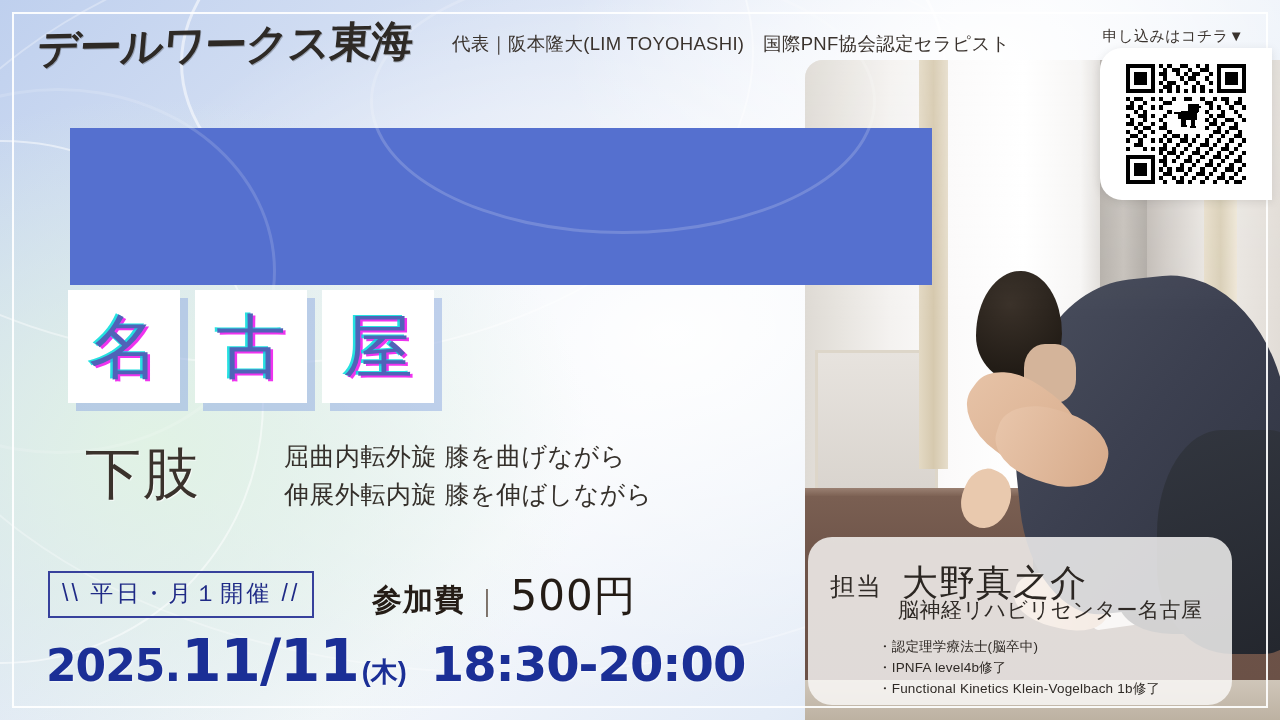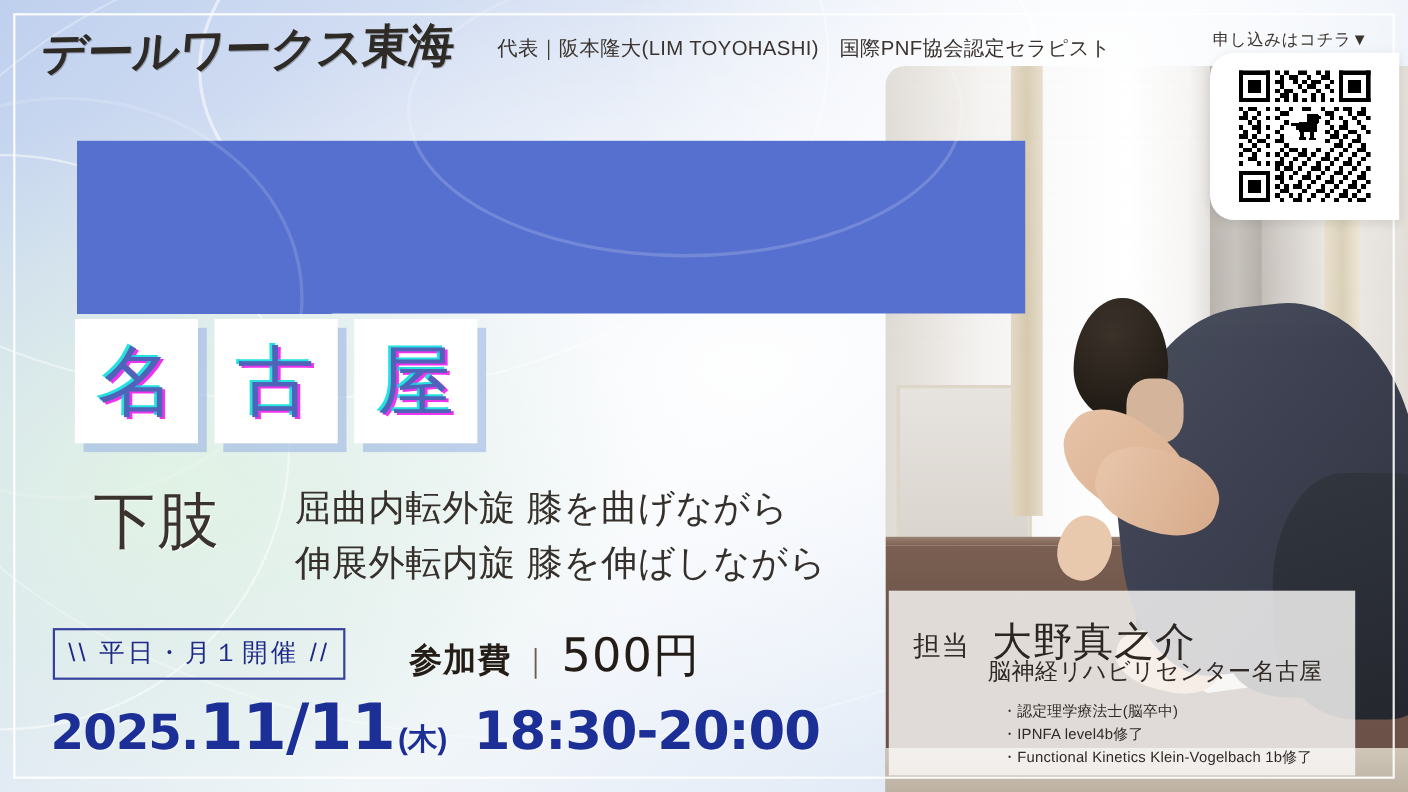--- a/index.html
+++ b/index.html
@@ -295,23 +295,23 @@
     position: absolute;
     left: 85px; top: 437px;
     font-size: 56px;
     color: #3a322c;
     letter-spacing: 2px;
     z-index: 7;
     text-shadow: 1px 1px 1px rgba(255,255,255,0.8);
   }
   .limb-lines {
     position: absolute;
-    left: 268px; top: 437px;
+    left: 284px; top: 437px;
     z-index: 7;
-    font-size: 33px;
+    font-size: 25px;
     color: #35302b;
     line-height: 1.52;
     letter-spacing: 0.5px;
   }
 
   
   .sched-badge {
     position: absolute;
     left: 48px; top: 571px;
     padding: 5px 12px 7px 12px;
@@ -366,20 +366,21 @@
   .date-dow  { font-size: 27px; margin-left: 3px; font-family: "Liberation Sans", sans-serif; }
   .date-time { font-size: 48px; margin-left: 24px; letter-spacing: -1px; }
 
   
   .inst-panel {
     position: absolute;
     left: 808px; top: 537px;
     width: 424px; height: 168px;
     background: rgba(250,249,248,0.82);
     z-index: 8;
+    border-radius: 24px;
   }
   .inst-top {
     position: absolute;
     left: 22px; top: 22px;
     display: flex;
     align-items: baseline;
     white-space: nowrap;
   }
   .inst-role {
     font-size: 25px;
@@ -401,21 +402,20 @@
     white-space: nowrap;
   }
   .inst-creds {
     position: absolute;
     left: 70px; top: 100px;
     font-size: 13.5px;
     color: #2f2a26;
     line-height: 1.55;
     letter-spacing: 0.2px;
     white-space: nowrap;
-    margin-left: 33px;
   }
 </style>
 </head>
 <body>
 
 <div id="poster">
 
   <div class="arc a1"></div>
   <div class="arc a2"></div>
   <div class="arc a3"></div>

